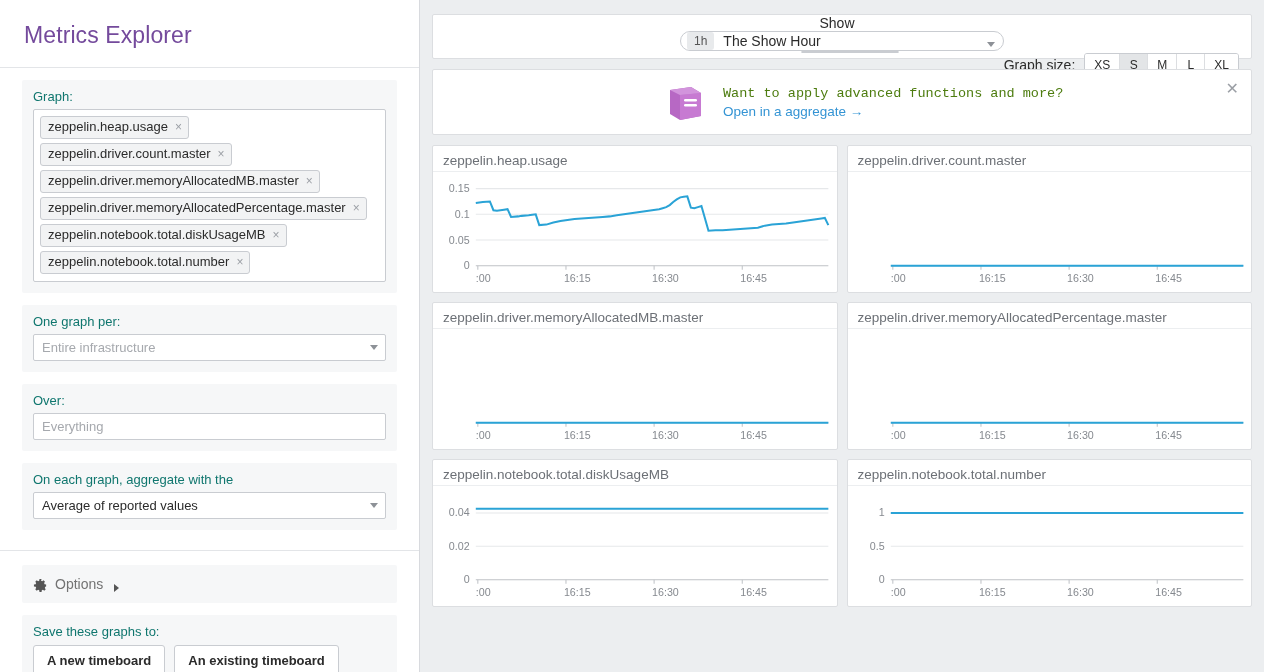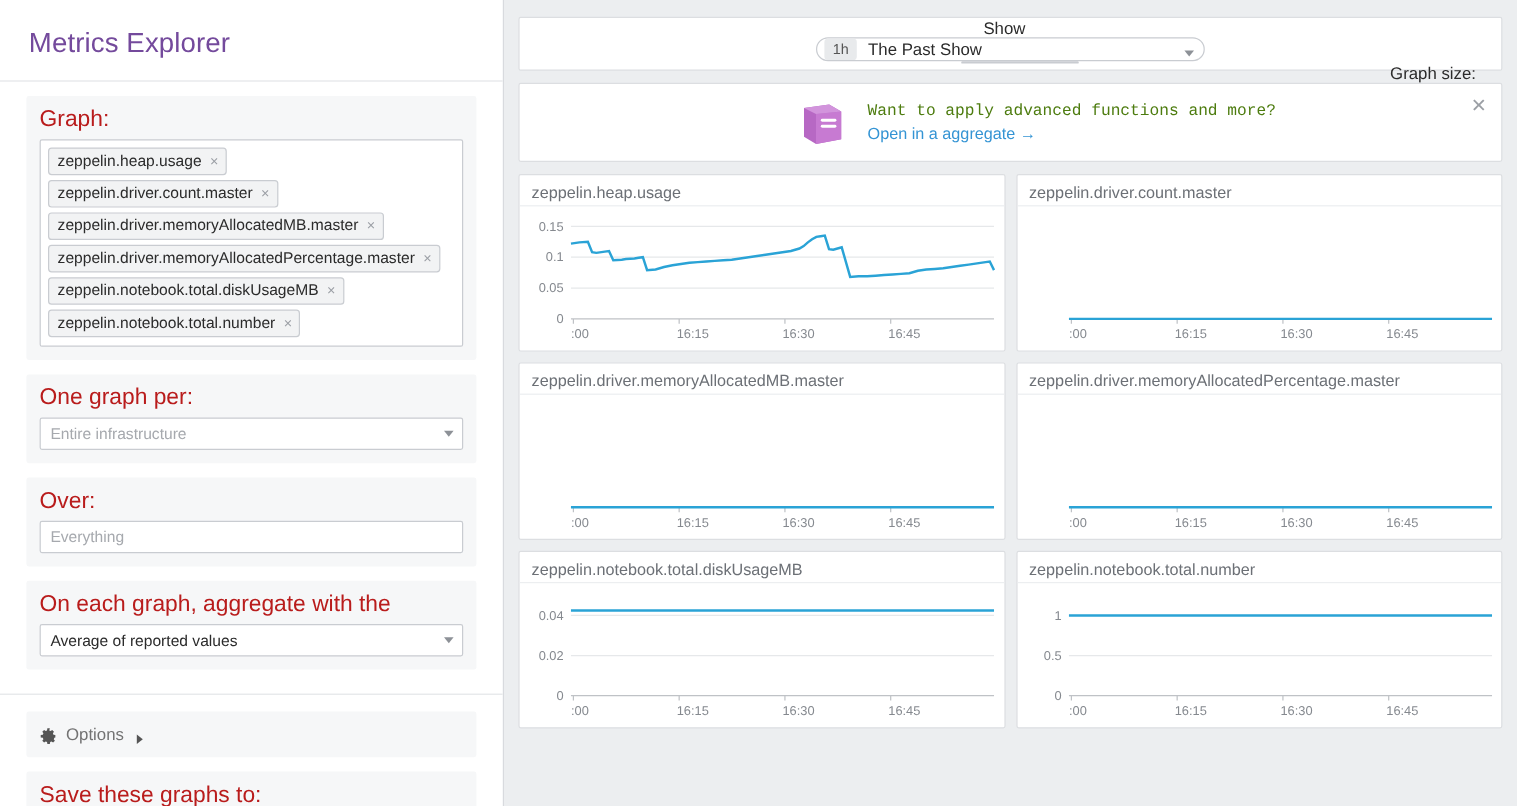--- a/index.html
+++ b/index.html
@@ -34,21 +34,21 @@
     margin: 18px 0 0 0;
     height: 1px; background: #e3e5e8;
   }
   .field-block {
     background: #f6f7f8;
     margin: 12px 22px 0 22px;
     padding: 9px 11px 11px 11px;
     border-radius: 2px;
   }
   .field-label {
-    font-size: 19px; color: #b91c1c; margin-bottom: 5px; font-weight: normal;
+    font-size: 13px; color: #0f766e; margin-bottom: 5px; font-weight: normal;
   }
   .tag-box {
     background: #fff;
     border: 1px solid #c9ccd1;
     border-radius: 2px;
     padding: 4px 4px 5px 4px;
     min-height: 30px;
   }
   .tag {
     display: inline-flex; align-items: center;
@@ -317,21 +317,21 @@
 
   </div>
 
   <div class="main">
 
     <div class="toolbar">
       <span class="show-label">Show</span>
 
       <div class="time-select">
         <span class="badge-1h">1h</span>
-        <span class="time-text">The Past Show</span>
+        <span class="time-text">The Show Hour</span>
         <span class="caret" style="top:10px;"></span>
       </div>
 
       <div class="playback">
         <div class="pb">
           <svg width="15" height="12" viewBox="0 0 15 12">
             <polygon points="7,1 7,11 1.5,6" fill="#3494d4"></polygon>
             <polygon points="13.5,1 13.5,11 8,6" fill="#3494d4"></polygon>
           </svg>
         </div>
@@ -344,20 +344,27 @@
         <div class="pb disabled">
           <svg width="15" height="12" viewBox="0 0 15 12">
             <polygon points="1.5,1 1.5,11 7,6" fill="#b8bcc1"></polygon>
             <polygon points="8,1 8,11 13.5,6" fill="#b8bcc1"></polygon>
           </svg>
         </div>
       </div>
 
       <div class="size-group">
         <span class="size-label">Graph size:</span>
+        <div class="size-btns" id="size-btns">
+            <div class="size-btn">XS</div>
+            <div class="size-btn selected">S</div>
+            <div class="size-btn">M</div>
+            <div class="size-btn">L</div>
+            <div class="size-btn">XL</div>
+          </div>
       </div>
     </div>
 
     <div class="promo">
       <span class="promo-icon">
         <svg width="40" height="36" viewBox="0 0 40 36">
           <path d="M5 4 L26 1 L36 7 L36 30 L15 34 L5 28 Z" fill="#b768c4"></path>
           <path d="M15 9 L36 7 L36 30 L15 34 Z" fill="#c77ad2"></path>
           <path d="M5 4 L26 1 L36 7 L15 9 Z" fill="#d294dc"></path>
           <rect x="19" y="13" width="13" height="2.4" rx="1.2" fill="#ffffff"></rect>

